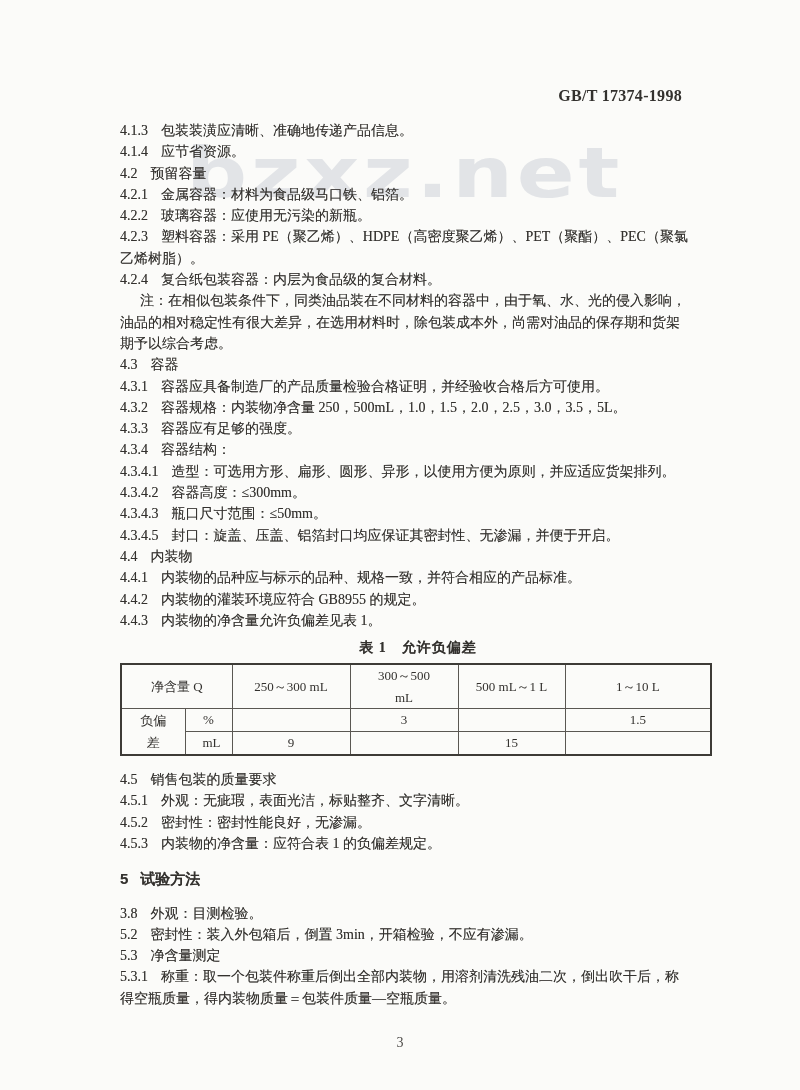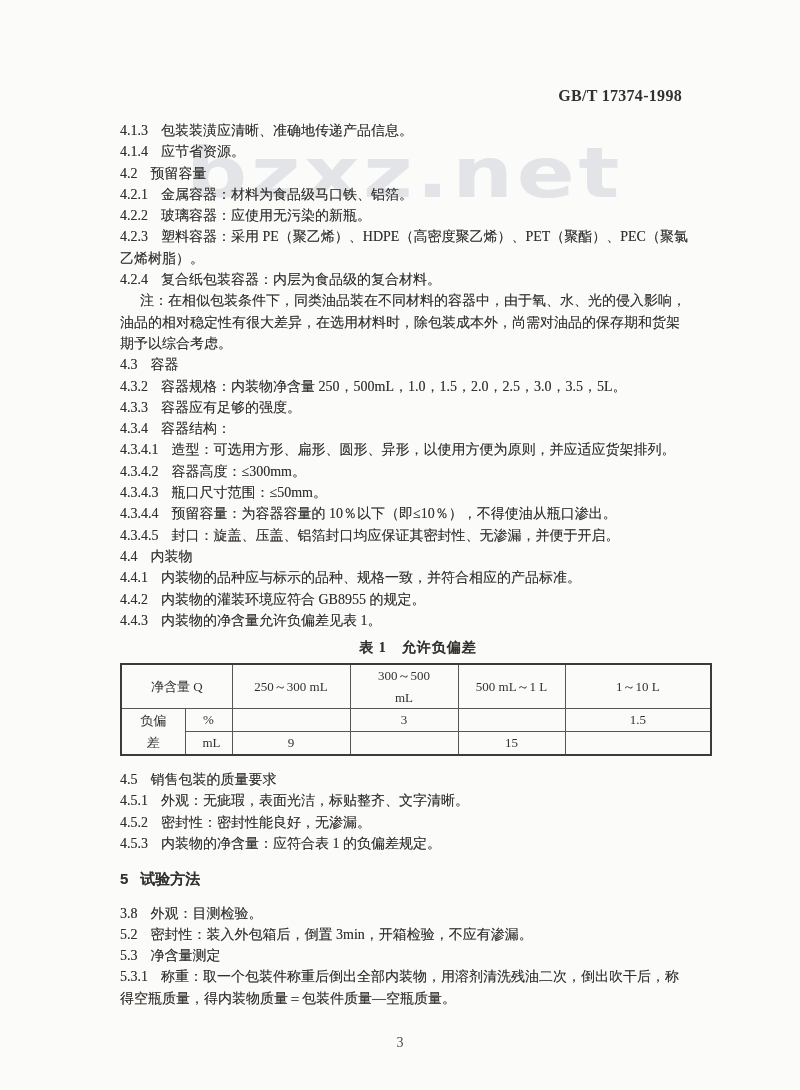--- a/index.html
+++ b/index.html
@@ -107,27 +107,27 @@
     <div class="line"><span class="num">4.2</span><span>预留容量</span></div>
     <div class="line"><span class="num">4.2.1</span><span>金属容器：材料为食品级马口铁、铝箔。</span></div>
     <div class="line"><span class="num">4.2.2</span><span>玻璃容器：应使用无污染的新瓶。</span></div>
     <div class="line"><span class="num">4.2.3</span><span>塑料容器：采用 PE（聚乙烯）、HDPE（高密度聚乙烯）、PET（聚酯）、PEC（聚氯</span></div>
     <div class="line"><span class="num"></span><span>乙烯树脂）。</span></div>
     <div class="line"><span class="num">4.2.4</span><span>复合纸包装容器：内层为食品级的复合材料。</span></div>
     <div class="line note"><span class="num">注：</span><span>在相似包装条件下，同类油品装在不同材料的容器中，由于氧、水、光的侵入影响，</span></div>
     <div class="line"><span class="num"></span><span>油品的相对稳定性有很大差异，在选用材料时，除包装成本外，尚需对油品的保存期和货架</span></div>
     <div class="line"><span class="num"></span><span>期予以综合考虑。</span></div>
     <div class="line"><span class="num">4.3</span><span>容器</span></div>
+    <div class="line"><span class="num">4.3.1</span><span>容器应具备制造厂的产品质量检验合格证明，并经验收合格后方可使用。</span></div>
     <div class="line"><span class="num">4.3.2</span><span>容器规格：内装物净含量 250，500mL，1.0，1.5，2.0，2.5，3.0，3.5，5L。</span></div>
     <div class="line"><span class="num">4.3.3</span><span>容器应有足够的强度。</span></div>
     <div class="line"><span class="num">4.3.4</span><span>容器结构：</span></div>
     <div class="line"><span class="num">4.3.4.1</span><span>造型：可选用方形、扁形、圆形、异形，以使用方便为原则，并应适应货架排列。</span></div>
     <div class="line"><span class="num">4.3.4.2</span><span>容器高度：≤300mm。</span></div>
     <div class="line"><span class="num">4.3.4.3</span><span>瓶口尺寸范围：≤50mm。</span></div>
-    <div class="line"><span class="num">4.3.4.4</span><span>预留容量：为容器容量的 10％以下（即≤10％），不得使油从瓶口渗出。</span></div>
     <div class="line"><span class="num">4.3.4.5</span><span>封口：旋盖、压盖、铝箔封口均应保证其密封性、无渗漏，并便于开启。</span></div>
     <div class="line"><span class="num">4.4</span><span>内装物</span></div>
     <div class="line"><span class="num">4.4.1</span><span>内装物的品种应与标示的品种、规格一致，并符合相应的产品标准。</span></div>
     <div class="line"><span class="num">4.4.2</span><span>内装物的灌装环境应符合 GB8955 的规定。</span></div>
     <div class="line"><span class="num">4.4.3</span><span>内装物的净含量允许负偏差见表 1。</span></div>
 
     <div class="tbl-caption">表 1　允许负偏差</div>
 
     <table class="dev-table">
       <colgroup>

